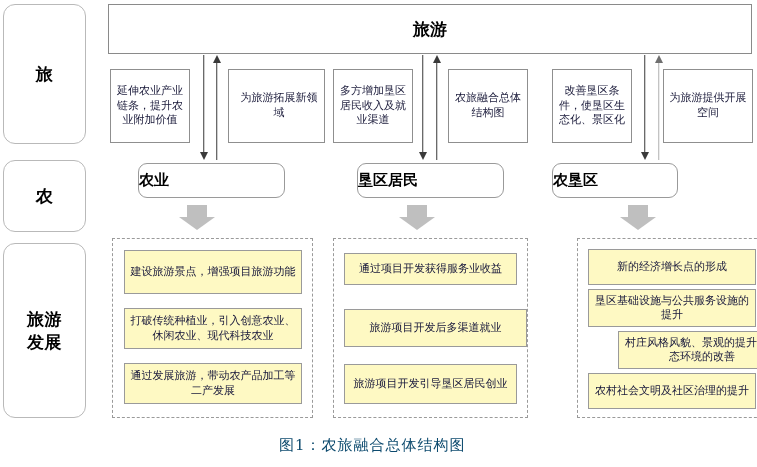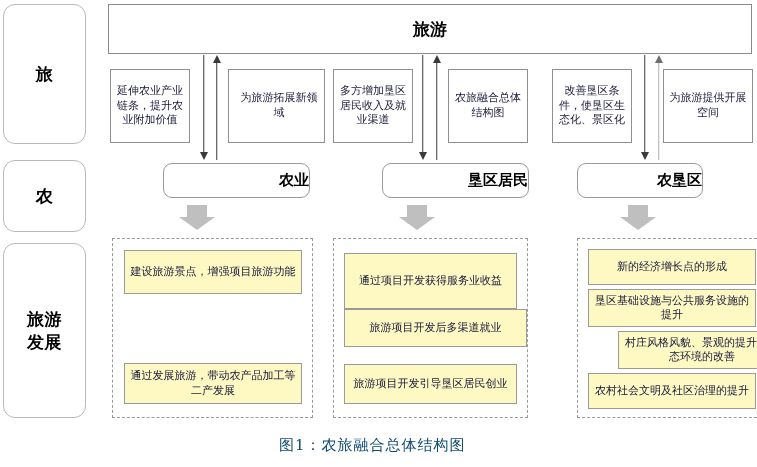--- a/index.html
+++ b/index.html
@@ -50,25 +50,24 @@
     color: #000;
   }
 
   
   .actor-box {
     border: 1px solid #9a9a9a;
     border-radius: 9px;
     background: #ffffff;
     display: flex;
     align-items: center;
-    justify-content: flex-end;
+    justify-content: flex-start;
     font-weight: bold;
     font-size: 15px;
     color: #000;
-    margin-left: 25px;
   }
 
   
   .note-box {
     border: 1px solid #8f8f8f;
     background: #ffffff;
     display: flex;
     align-items: center;
     justify-content: center;
     text-align: center;
@@ -238,27 +237,30 @@
   </div>
   <div class="block-arrow" style="left:617px; top:205px; width:42px; height:26px;">
     <div class="stem"></div>
       <div class="tip"></div>
   </div>
 
   <div class="abs outcome-group" style="left:112px; top:238px; width:201px; height:180px;">
     <div class="abs outcome-item" style="left:11px; top:11px; width:178px; height:44px;">
       <span>建设旅游景点，增强项目旅游功能</span>
     </div>
+    <div class="abs outcome-item" style="left:11px; top:69px; width:178px; height:41px;">
+      <span>打破传统种植业，引入创意农业、休闲农业、现代科技农业</span>
+    </div>
     <div class="abs outcome-item" style="left:11px; top:124px; width:178px; height:41px;">
       <span>通过发展旅游，带动农产品加工等二产发展</span>
     </div>
   </div>
 
   <div class="abs outcome-group" style="left:333px; top:238px; width:195px; height:180px;">
-    <div class="abs outcome-item" style="left:10px; top:14px; width:173px; height:56px;">
+    <div class="abs outcome-item" style="left:10px; top:14px; width:173px; height:32px;">
       <span>通过项目开发获得服务业收益</span>
     </div>
     <div class="abs outcome-item" style="left:10px; top:70px; width:183px; height:38px;">
       <span>旅游项目开发后多渠道就业</span>
     </div>
     <div class="abs outcome-item" style="left:10px; top:125px; width:173px; height:40px;">
       <span>旅游项目开发引导垦区居民创业</span>
     </div>
   </div>
 

